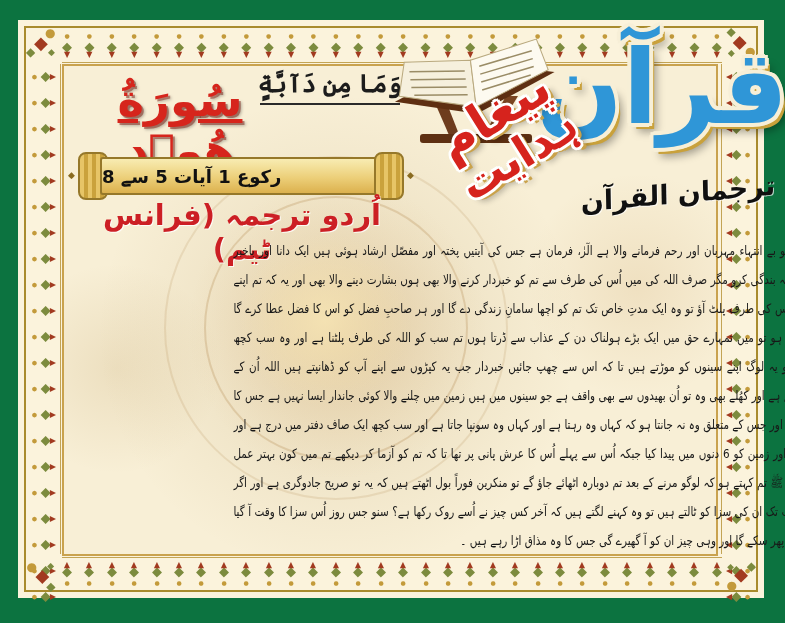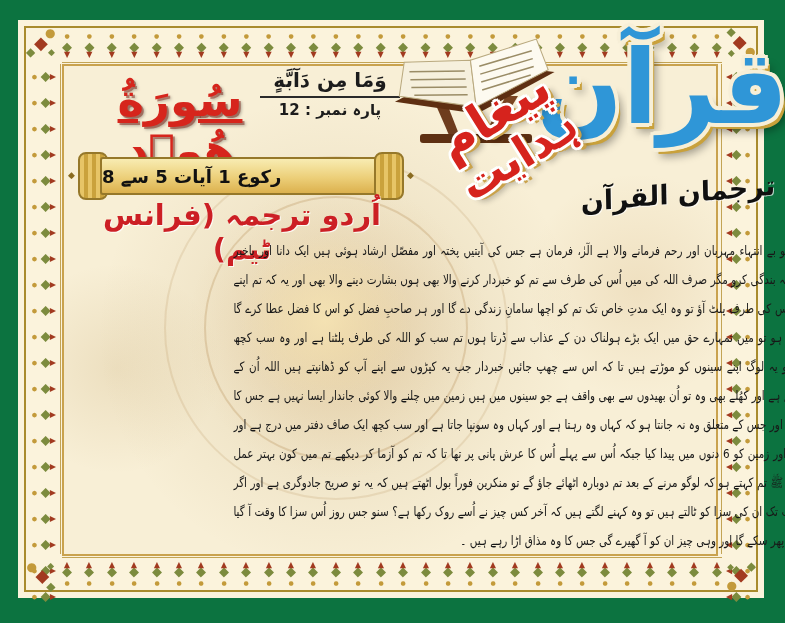--- a/index.html
+++ b/index.html
@@ -54,21 +54,21 @@
       #f8efd6;}
   .wm-ring{position:absolute;border-radius:50%;border:2px solid rgba(165,115,50,.22);pointer-events:none;}
   .wm-ring.r1{width:260px;height:260px;left:140px;top:130px;}
   .wm-ring.r2{width:340px;height:340px;left:100px;top:90px;border-color:rgba(165,115,50,.14);}
 
   
   .surah-title{position:absolute;left:6px;top:10px;width:220px;text-align:center;direction:rtl;
     color:#d6251c;font-size:45px;font-weight:bold;line-height:1.1;
     text-shadow:2px 2px 0 rgba(120,20,10,.45), 3px 3px 3px rgba(0,0,0,.25);text-decoration:underline;}
   .verse-block{position:absolute;left:182px;top:0px;width:168px;text-align:center;direction:rtl;color:#1c1c1c;}
-  .arabic-verse{font-size:20px;font-weight:bold;line-height:1.4;}
+  .arabic-verse{font-size:25px;font-weight:bold;line-height:1.4;font-family:Liberation Serif, serif;}
   .verse-divider{width:140px;border-bottom:2px solid #2a2a2a;margin:2px auto 3px auto;}
   .para-label{font-size:15px;font-weight:bold;direction:rtl;}
 
   .ruku-banner{position:absolute;left:12px;top:90px;width:330px;height:36px;}
   .banner-bar{position:absolute;left:24px;right:24px;top:1px;height:34px;
     background:linear-gradient(#f8ecb2,#eccf79 55%,#dcb14e);
     border:2px solid #96782a;border-radius:3px;
     display:flex;align-items:center;justify-content:flex-start;}
   .banner-end{position:absolute;top:-4px;width:26px;height:44px;
     background:repeating-linear-gradient(90deg,#e7c567 0 4px,#caa23c 4px 8px);
@@ -662,21 +662,20 @@
 
   <div class="content">
     <div class="wm-ring r1"></div>
     <div class="wm-ring r2"></div>
 
     <div class="surah-title">سُورَةُ هُوۡد</div>
 
     <div class="verse-block">
       <div class="arabic-verse">وَمَا مِن دَآبَّةٍ</div>
       <div class="verse-divider"></div>
-      <div class="para-label">پارہ نمبر : 12</div>
     </div>
 
     <div class="ruku-banner">
       <span class="banner-tip left">◆</span>
       <div class="banner-end left"></div>
       <div class="banner-bar">
         <span class="ruku-label">رکوع 1 آیات 5 سے 8</span>
       </div>
       <div class="banner-end right"></div>
       <span class="banner-tip right">◆</span>

